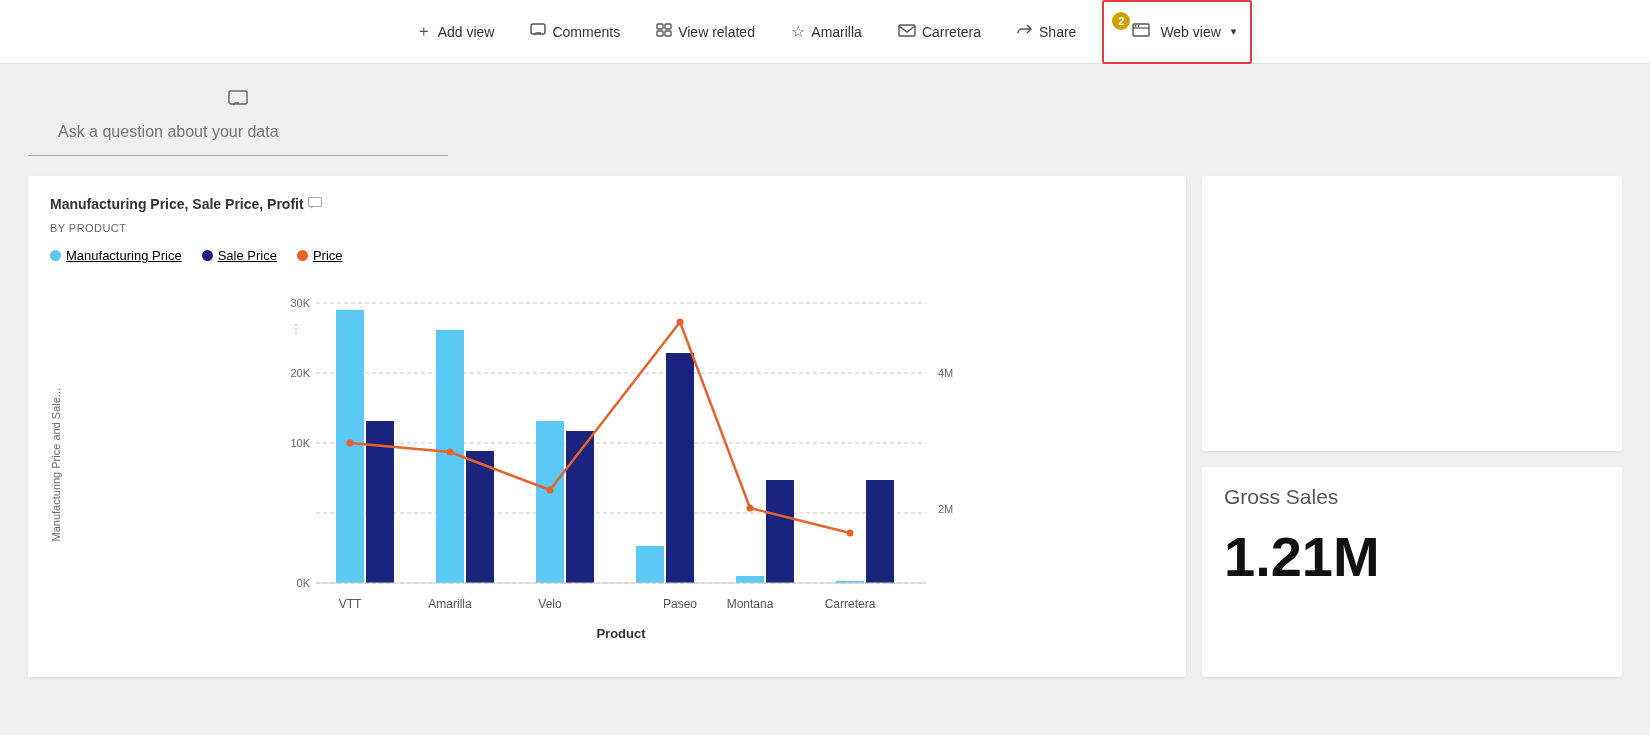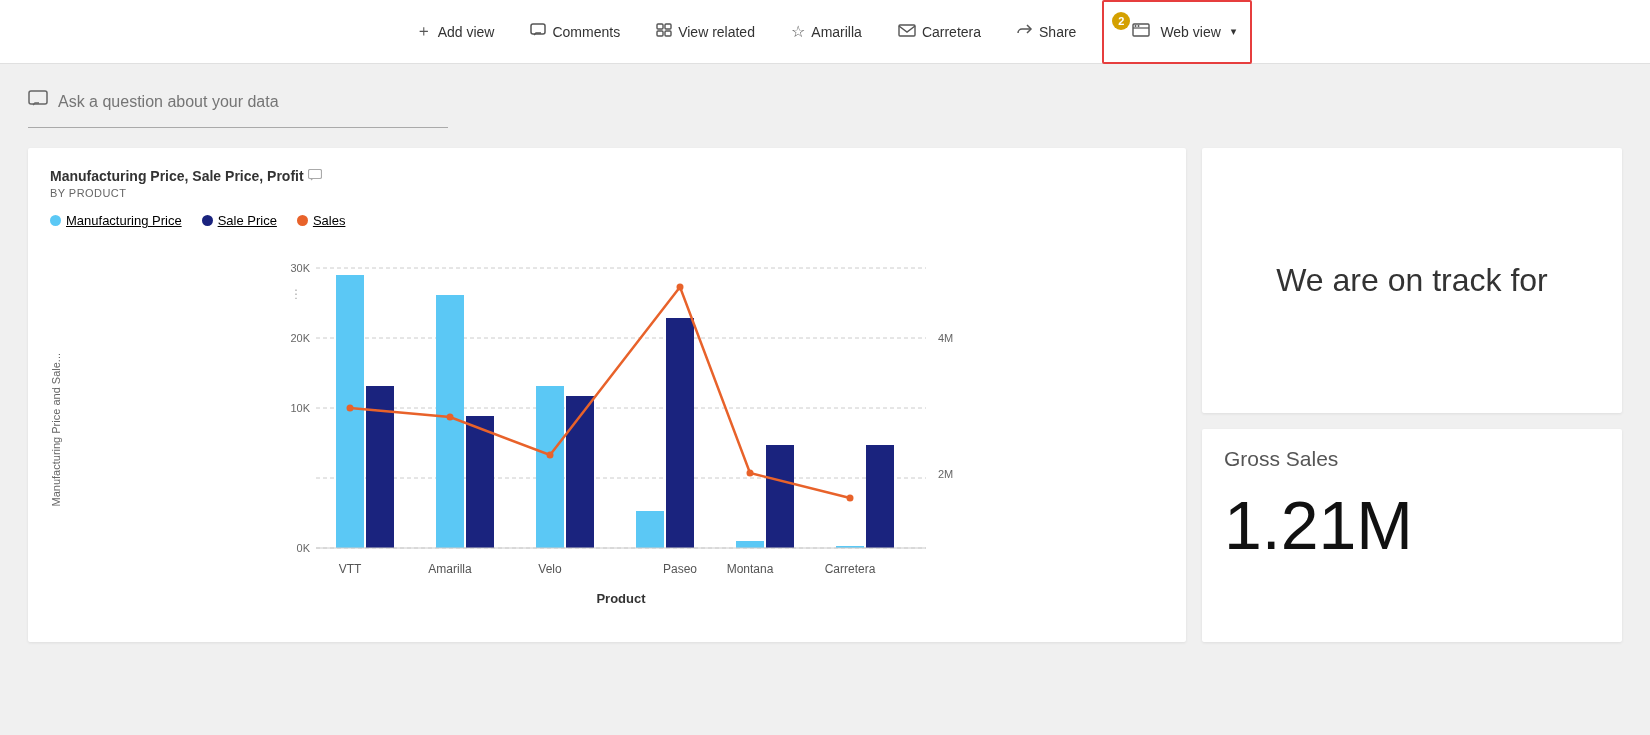--- a/index.html
+++ b/index.html
@@ -69,20 +69,21 @@
 
     
     .qa-bar {
       display: flex;
       align-items: center;
       gap: 10px;
       padding: 8px 0 14px 0;
       border-bottom: 1.5px solid #aaa;
       max-width: 420px;
       margin-bottom: 20px;
+      flex-direction: column;
     }
     .qa-bar .qa-icon { font-size: 18px; color: #555; }
     .qa-bar input {
       border: none;
       background: transparent;
       font-size: 16px;
       color: #888;
       outline: none;
       width: 360px;
     }
@@ -112,21 +113,21 @@
       font-weight: 600;
       color: #333;
       display: flex;
       align-items: center;
       gap: 4px;
     }
     .card-subtitle {
       font-size: 11px;
       color: #666;
       text-transform: uppercase;
-      margin-top: 3px;
+      margin-top: 10px;
       letter-spacing: 0.04em;
     }
     .card-comment-icon {
       font-size: 14px;
       color: #888;
       cursor: pointer;
     }
 
     
     .legend {
@@ -187,23 +188,23 @@
     
     .gross-sales-card {
       padding: 18px 22px;
     }
     .gross-sales-label {
       font-size: 21px;
       color: #555;
       margin-bottom: 20px;
     }
     .gross-sales-value {
-      font-size: 68px;
+      font-size: 56px;
       color: #111;
-      font-weight: 400;
+      font-weight: 700;
       line-height: 1;
     }
   </style>
 </head>
 <body>
 
 <div class="toolbar">
   <button class="toolbar-item">
     <span class="icon">＋</span>
     <span>Add view</span>
@@ -299,21 +300,21 @@
         <div class="legend-item">
           <div class="legend-dot" style="background:#5BC8F5;"></div>
           <span>Manufacturing Price</span>
         </div>
         <div class="legend-item">
           <div class="legend-dot" style="background:#1A237E;"></div>
           <span>Sale Price</span>
         </div>
         <div class="legend-item">
           <div class="legend-dot" style="background:#E8622A;"></div>
-          <span>Sales</span>
+          <span>Price</span>
         </div>
       </div>
 
       <div class="chart-area">
         <div class="y-axis-label">Manufacturing Price and Sale...</div>
         <div class="chart-svg-wrapper">
           <svg width="100%" height="380" viewBox="0 0 700 380">
 
             <line x1="50" y1="30" x2="660" y2="30" stroke="#ccc" stroke-dasharray="4,3" stroke-width="1"></line>
             <line x1="50" y1="100" x2="660" y2="100" stroke="#ccc" stroke-dasharray="4,3" stroke-width="1"></line>
@@ -369,21 +370,21 @@
 
             <text x="355" y="365" text-anchor="middle" font-size="13" font-weight="bold" fill="#333">Product</text>
           </svg>
         </div>
       </div>
     </div>
 
     <div class="card goal-card">
       <div>
         <div class="goal-text">
-          <span>We are on track for</span><br>
+          <br>
         </div>
       </div>
     </div>
 
     <div class="card gross-sales-card">
       <div class="gross-sales-label">Gross Sales</div>
       <div class="gross-sales-value">1.21M</div>
     </div>
 
   </div>

